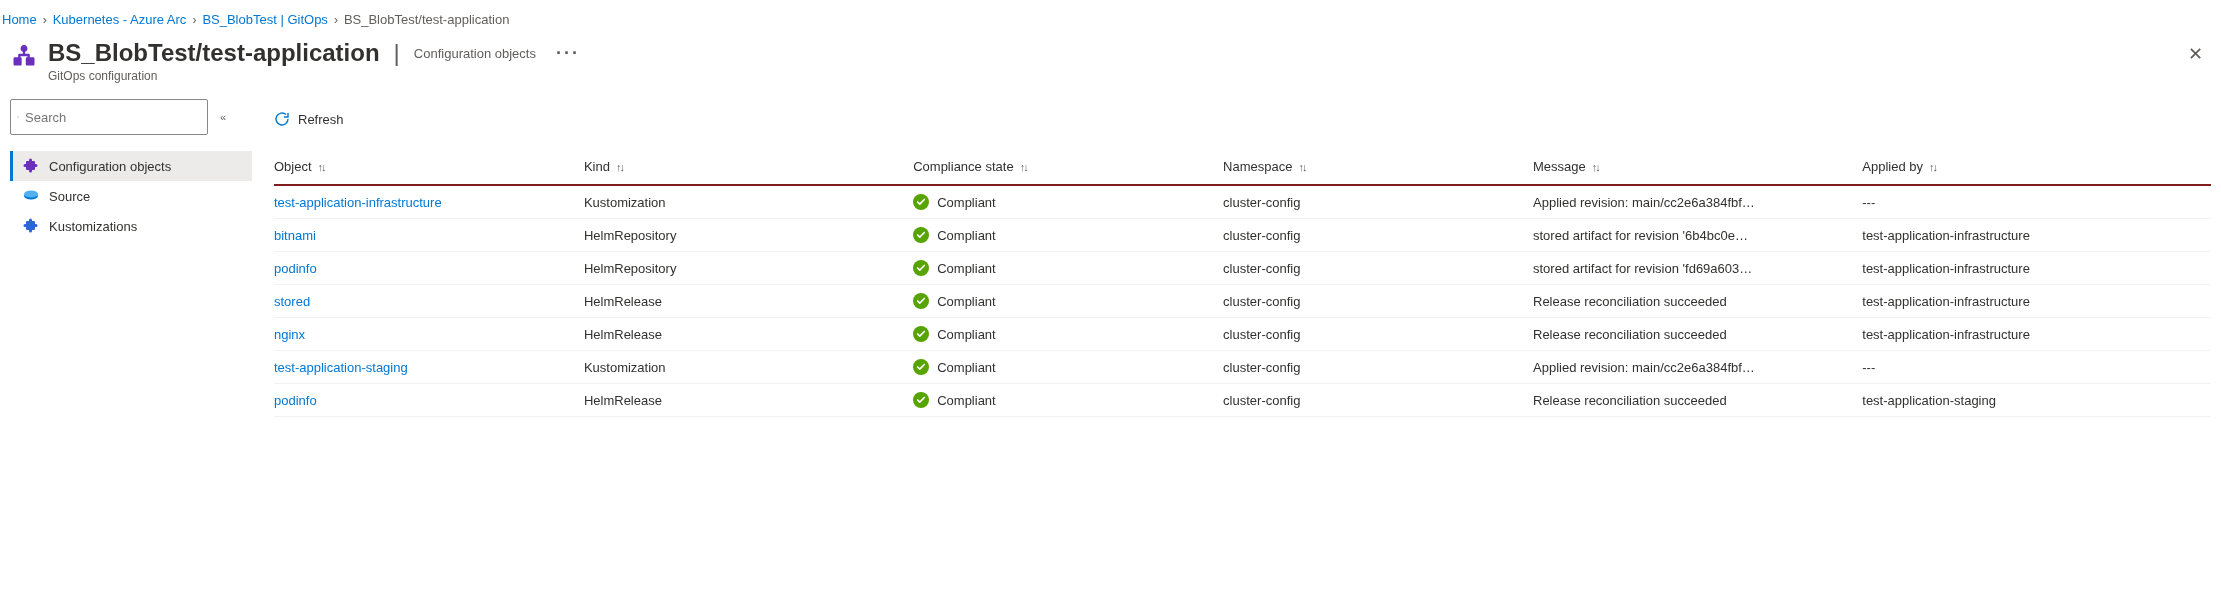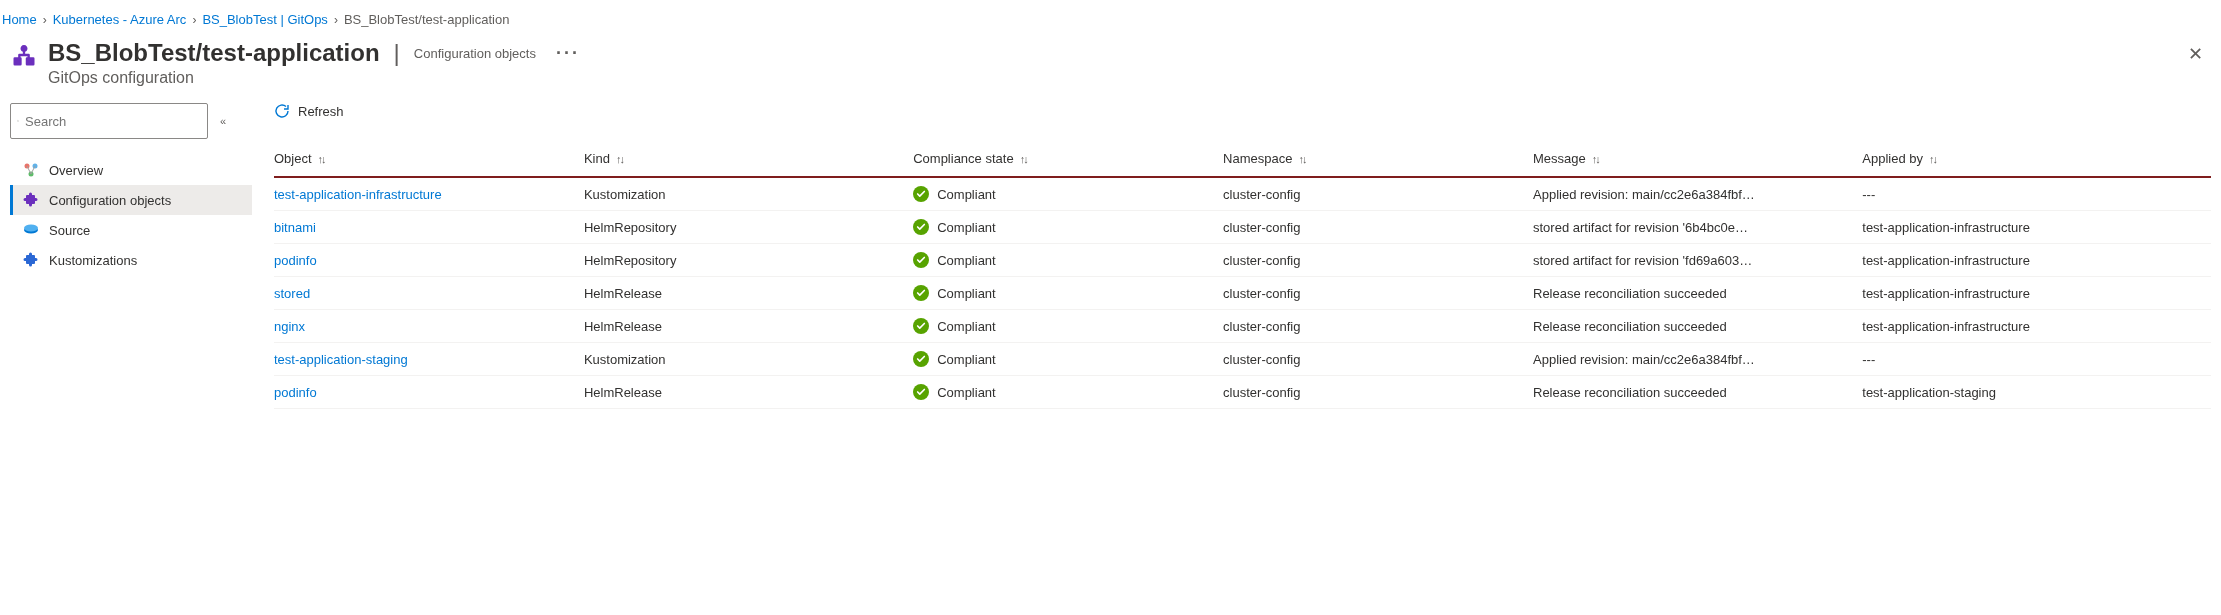--- a/index.html
+++ b/index.html
@@ -33,21 +33,21 @@
       margin-right: 10px;
       margin-top: 2px;
       color: #6b2fbd;
     }
     .header-titles { flex: 1; }
     .header-title { font-size: 24px; font-weight: 600; display: inline-flex; align-items: center; gap: 10px;}
     .header-title .sep { font-weight: 400; color: #605e5c; margin: 0 4px;}
     .header-subtitle {
       color: #605e5c; font-size: 13px; font-weight: 400;
     }
-    .header-sub { color: #605e5c; font-size: 16px; margin-top: 2px;}
+    .header-sub { color: #605e5c; font-size: 12px; margin-top: 2px;}
     .header-ellipsis { color: #605e5c; font-size: 18px; margin-left: 10px; cursor: pointer; letter-spacing: 2px;}
     .close-btn {
       font-size: 18px; color: #605e5c; cursor: pointer; padding: 4px 8px;
       margin-left: auto;
     }
 
     
     .body {
       display: flex;
       padding: 10px 10px 0 10px;
@@ -75,21 +75,21 @@
       padding: 7px 10px;
       cursor: pointer;
       font-size: 13px;
       gap: 10px;
       border-left: 3px solid transparent;
     }
     .nav-item.active { background: #edebe9; border-left-color: #0078d4; font-weight: 400;}
     .nav-item .icon { width: 16px; height: 16px; display: flex; align-items: center; justify-content: center;}
 
     
-    .main { flex: 1; padding-left: 22px; min-width: 0;}
+    .main { flex: 1; padding-left: 22px; min-width: 0; margin-top: 12px;}
     .toolbar {
       display: flex; align-items: center; gap: 8px;
       color: #323130; font-size: 13px; cursor: pointer;
       padding-bottom: 24px;
     }
     .toolbar .icon { color: #0078d4; width: 16px; height: 16px;}
 
     
     table { width: 100%; border-collapse: collapse; table-layout: fixed;}
     th {
@@ -153,32 +153,20 @@
       <div class="search-wrap">
         <svg viewBox="0 0 16 16" fill="none" stroke="currentColor" stroke-width="1.3">
             <circle cx="7" cy="7" r="5"></circle>
             <line x1="11" y1="11" x2="15" y2="15"></line>
           </svg>
         <input type="text" placeholder="Search" style="">
       </div>
       <span class="collapse-btn">«</span>
     </div>
 
-    <div class="nav-item">
-      <span class="icon">
-        <svg viewBox="0 0 16 16" width="16" height="16">
-            <circle cx="4" cy="4" r="2.5" fill="#e8746a"></circle>
-            <circle cx="12" cy="4" r="2.5" fill="#61b2e8"></circle>
-            <circle cx="8" cy="12" r="2.5" fill="#5fbb6a"></circle>
-            <line x1="4" y1="4" x2="8" y2="12" stroke="#a0a0a0" stroke-width="1"></line>
-            <line x1="12" y1="4" x2="8" y2="12" stroke="#a0a0a0" stroke-width="1"></line>
-          </svg>
-      </span>
-      <span>Overview</span>
-    </div>
     <div class="nav-item active">
       <span class="icon" style="color:#6b2fbd">
         <svg viewBox="0 0 16 16" width="16" height="16" fill="currentColor">
             <path d="M13 6h-1V4a1 1 0 0 0-1-1H9V2a1.5 1.5 0 0 0-3 0v1H4a1 1 0 0 0-1 1v2H2a1.5 1.5 0 0 0 0 3h1v2a1 1 0 0 0 1 1h2v1a1.5 1.5 0 0 0 3 0v-1h2a1 1 0 0 0 1-1V9h1a1.5 1.5 0 0 0 0-3Z"></path>
           </svg>
       </span>
       <span>Configuration objects</span>
     </div>
     <div class="nav-item">
       <span class="icon">

